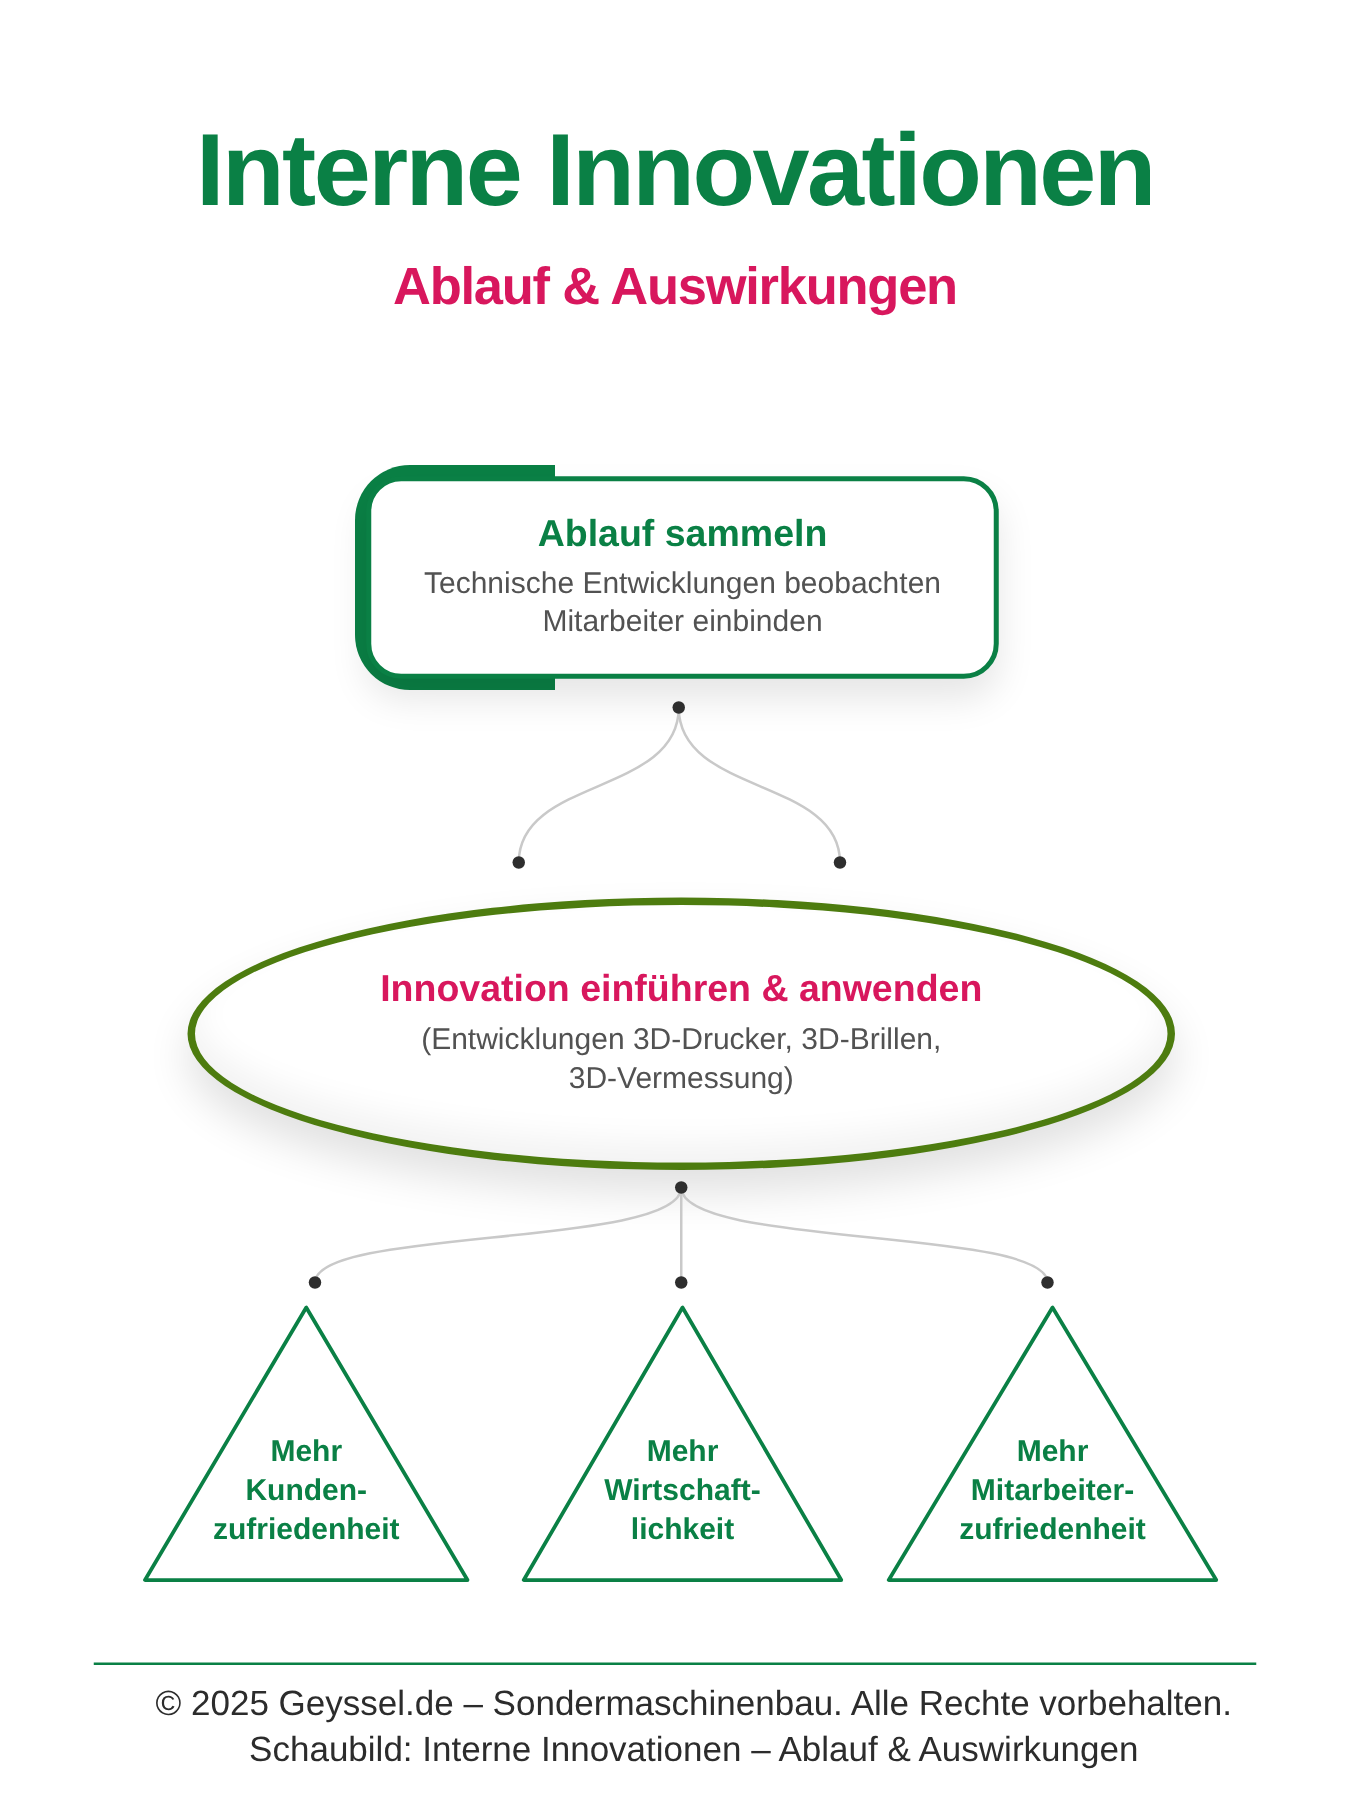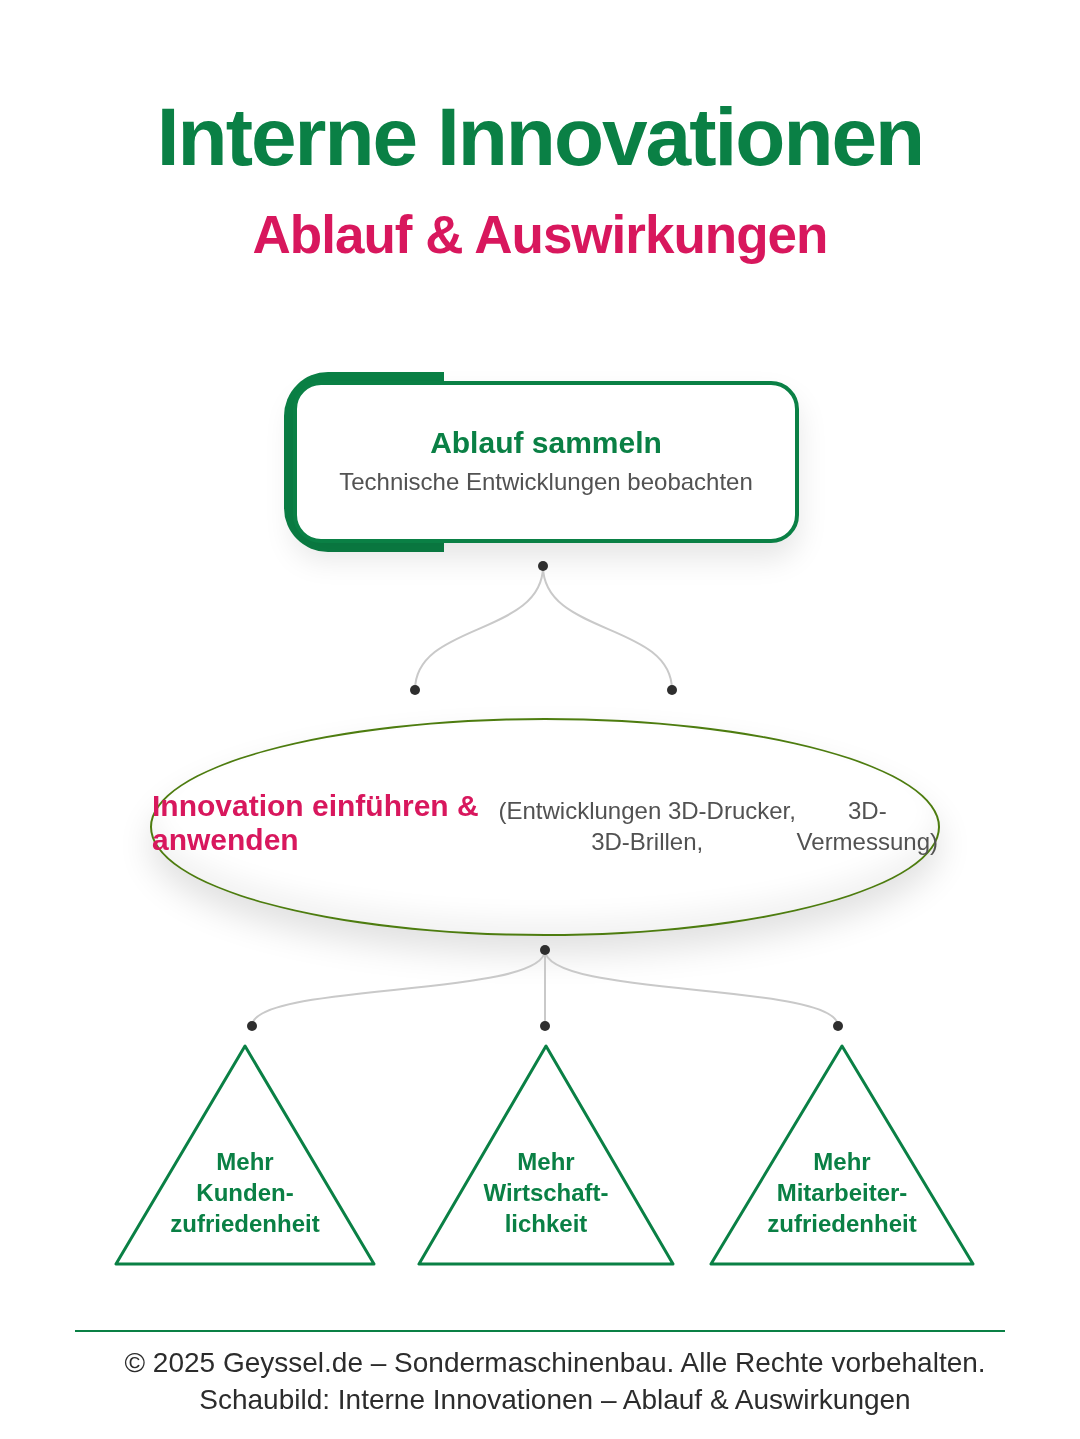--- a/index.html
+++ b/index.html
@@ -9,21 +9,21 @@
   .stage { position: relative; width: 1080px; height: 1439px; background: #fff; }
 
   
   .page-title {
     position: absolute; top: 96px; left: 0; width: 100%;
     text-align: center; font-size: 82px; font-weight: bold;
     letter-spacing: -2px; color: #0a8045; line-height: 1;
   }
   .page-subtitle {
     position: absolute; top: 208px; left: 0; width: 100%;
-    text-align: center; font-size: 53px; font-weight: bold;
+    text-align: center; font-size: 42px; font-weight: bold;
     letter-spacing: -1px; color: #d8175d; line-height: 1;
   }
 
   
   .ideas-wrap { position: absolute; left: 284px; top: 372px; width: 524px; height: 180px; }
   .ideas-accent {
     position: absolute; left: 0; top: 0; bottom: 0; width: 160px;
     border: 13px solid #0a8045; border-right: none;
     border-radius: 44px 0 0 44px;
   }
@@ -39,23 +39,23 @@
   
   .connector { position: absolute; left: 0; width: 1080px; }
   .connector path { stroke: #c9c9c9; stroke-width: 2; fill: none; }
   .connector circle { fill: #2e2e2e; }
   .connector-top { top: 548px; height: 160px; }
   .connector-bottom { top: 936px; height: 102px; }
 
   
   .innovation-ellipse {
     position: absolute; left: 150px; top: 718px; width: 790px; height: 218px;
-    background: #ffffff; border: 2px solid #4d7c0f; border-radius: 50%;
+    background: #ffffff; border: 6px solid #4d7c0f; border-radius: 50%;
     box-shadow: 0 18px 34px rgba(0,0,0,0.12), inset 0 -16px 26px rgba(0,0,0,0.05);
-    display: flex; flex-direction: row; align-items: center; justify-content: center;
+    display: flex; flex-direction: column; align-items: center; justify-content: center;
   }
   .ellipse-title { font-size: 30px; font-weight: bold; color: #d8175d; margin-bottom: 8px; }
 
   
   .triangles { position: absolute; left: 0; top: 1040px; width: 1080px; height: 232px; }
   .triangles polygon { fill: #ffffff; stroke: #0a8045; stroke-width: 3; stroke-linejoin: round; }
   .outcome-label {
     position: absolute; width: 250px; top: 1146px;
     font-size: 24px; font-weight: bold; color: #0a8045;
     text-align: center; line-height: 1.3; white-space: pre-line;
@@ -80,20 +80,21 @@
 <div class="stage">
 
   <h1 class="page-title">Interne Innovationen</h1>
   <h2 class="page-subtitle">Ablauf &amp; Auswirkungen</h2>
 
   <div class="ideas-wrap">
     <div class="ideas-accent"></div>
     <div class="ideas-box">
       <div class="ideas-title">Ablauf sammeln</div>
       <div class="box-line">Technische Entwicklungen beobachten</div>
+      <div class="box-line">Mitarbeiter einbinden</div>
     </div>
   </div>
 
   <svg class="connector connector-top" viewBox="0 0 1080 160">
     <path d="M543,18 C543,88 415,74 415,142"></path>
     <path d="M543,18 C543,88 672,74 672,142"></path>
     <circle cx="543" cy="18" r="5"></circle>
     <circle cx="415" cy="142" r="5"></circle>
     <circle cx="672" cy="142" r="5"></circle>
   </svg>

